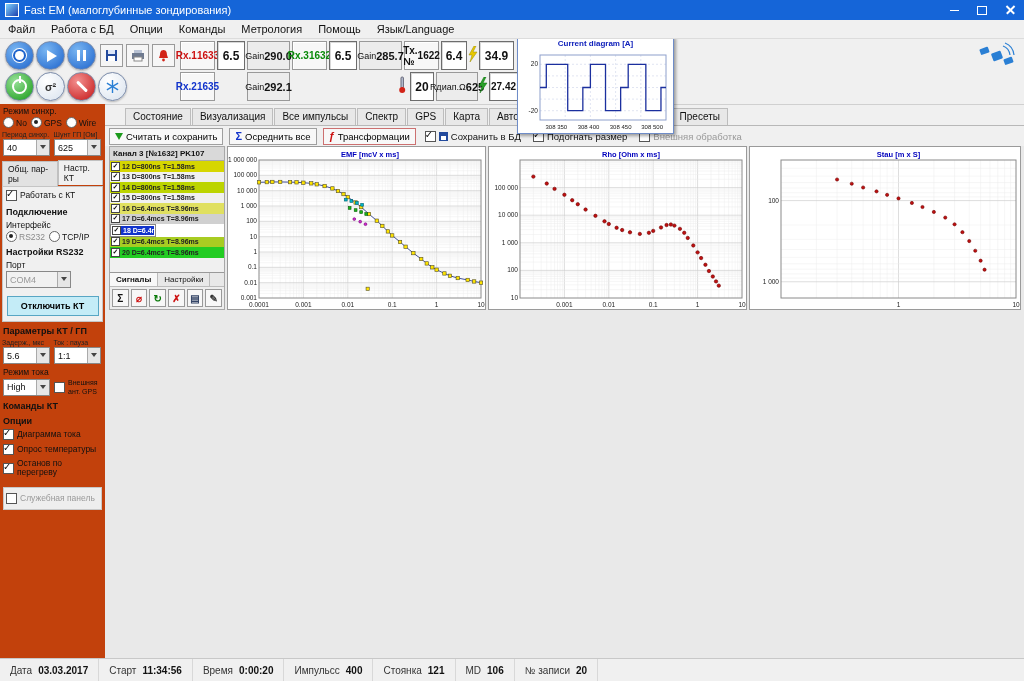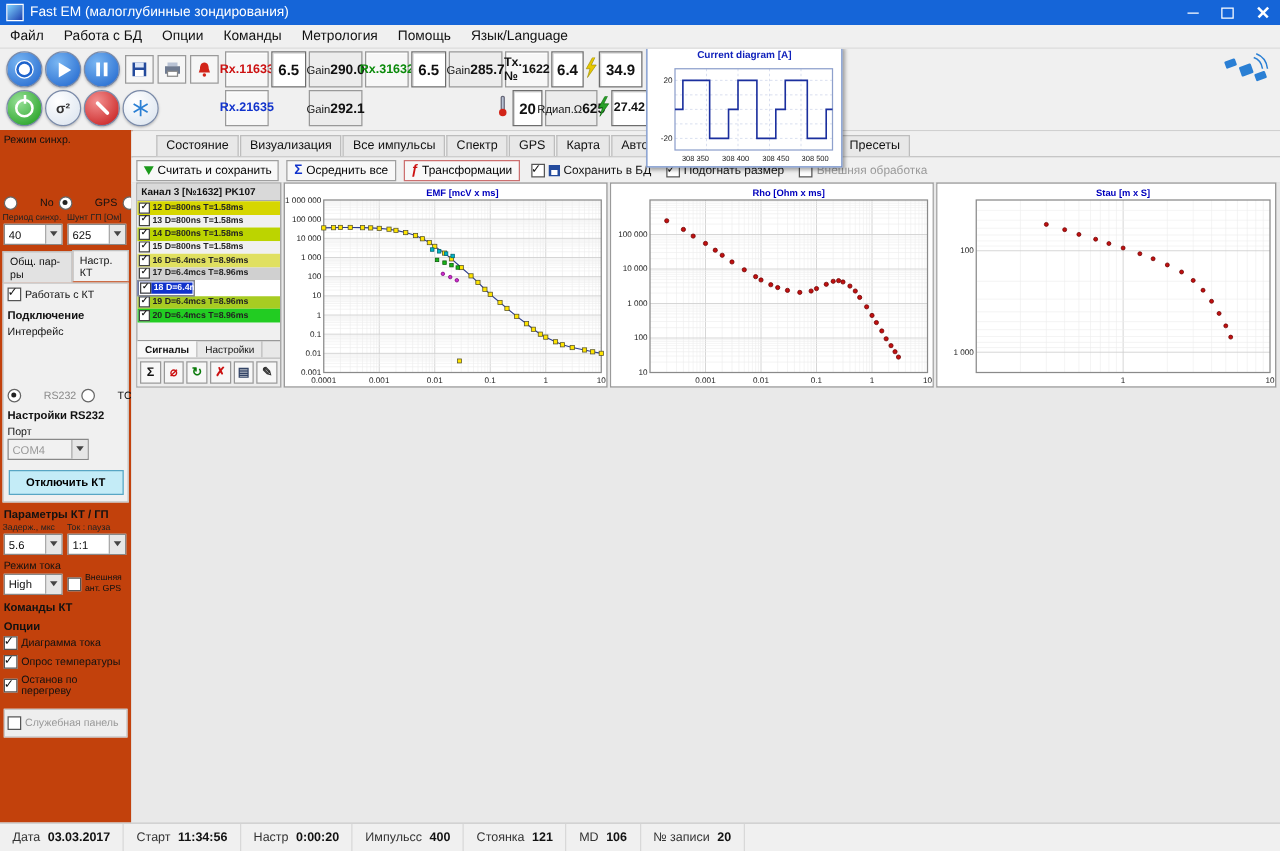--- a/index.html
+++ b/index.html
@@ -60,21 +60,21 @@
   .cd-plot{position:absolute;left:2px;right:2px;top:14px;bottom:2px;}
 
   
   .sidebar{position:absolute;left:0;top:104px;width:105px;bottom:22px;background:#c2410c;
            border-right:1px solid #c6c6c6;font-size:9px;overflow:hidden;}
   .sb-label{font-size:8.5px;padding:2px 3px 0;}
   .sb-bold{font-size:9px;font-weight:bold;padding:4px 3px 1px;}
   .sb-row{display:flex;align-items:center;gap:4px;padding:1px 3px;}
   .sb-row2{display:flex;gap:2px;padding:2px 2px 0;font-size:7px;color:#222;}
   .sb-row2 span{flex:1;}
-  .rd{display:flex;align-items:flex-start;gap:18px;font-size:8.5px;margin-top:40px;}
+  .rd{display:flex;align-items:center;gap:2px;font-size:8.5px;}
   .rd.dim{color:#8a8a8a;}
   .rdot{width:9px;height:9px;border:1px solid #666;border-radius:50%;background:#fff;display:inline-block;position:relative;flex:0 0 auto;}
   .rdot.on::after{content:"";position:absolute;left:2px;top:2px;width:4px;height:4px;border-radius:50%;background:#222;}
   .sel{height:15px;background:#fff;border:1px solid #888;display:flex;align-items:center;font-size:9px;
        padding-left:3px;position:relative;width:42px;flex:0 0 auto;}
   .sel .val{overflow:hidden;white-space:nowrap;}
   .selb{position:absolute;right:0;top:0;bottom:0;width:12px;background:#e6e6e6;border-left:1px solid #aaa;
         display:flex;align-items:flex-start;justify-content:center;}
   .selb::after{content:"";border:3px solid transparent;border-top:4px solid #444;margin-top:5px;}
   .sel.dim{background:#f1f1f1;color:#999;}
@@ -1819,21 +1819,21 @@
 <div class="statusbar">
     <div class="sb-pair">
       <span class="sb-lab">Дата</span>
       <span class="sb-val">03.03.2017</span>
     </div>
     <div class="sb-pair">
       <span class="sb-lab">Старт</span>
       <span class="sb-val">11:34:56</span>
     </div>
     <div class="sb-pair">
-      <span class="sb-lab">Настр</span>
+      <span class="sb-lab">Время</span>
       <span class="sb-val">0:00:20</span>
     </div>
     <div class="sb-pair">
       <span class="sb-lab">Импульсс</span>
       <span class="sb-val">400</span>
     </div>
     <div class="sb-pair">
       <span class="sb-lab">Стоянка</span>
       <span class="sb-val">121</span>
     </div>

